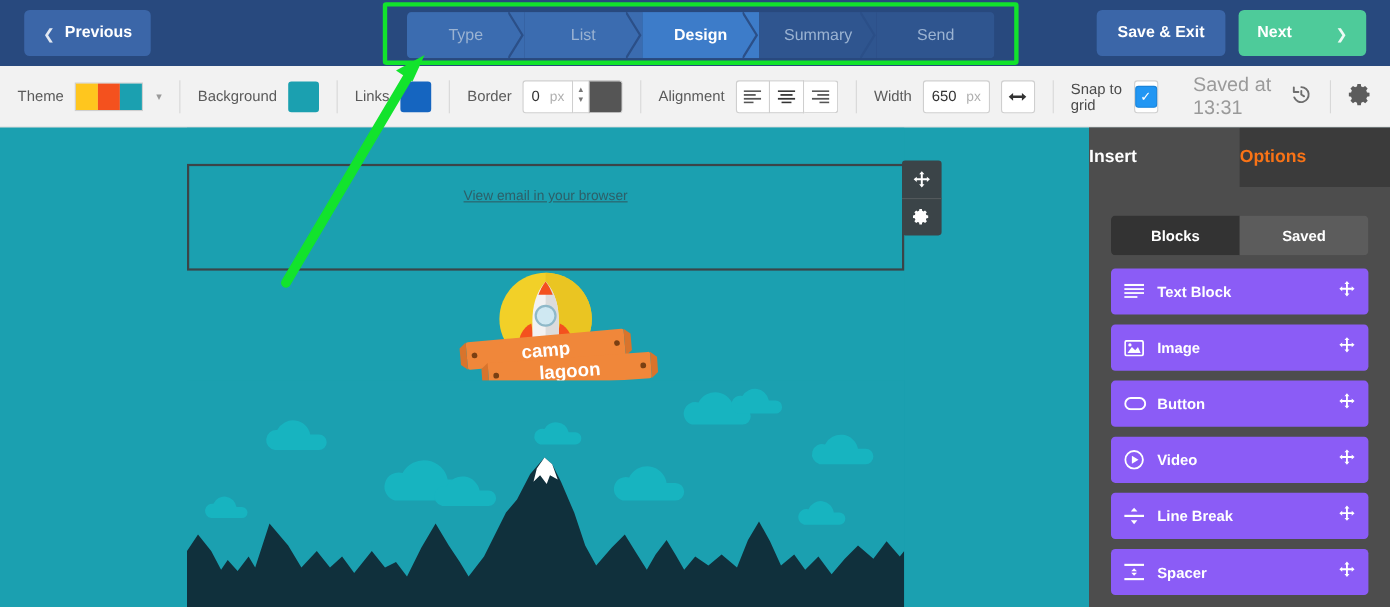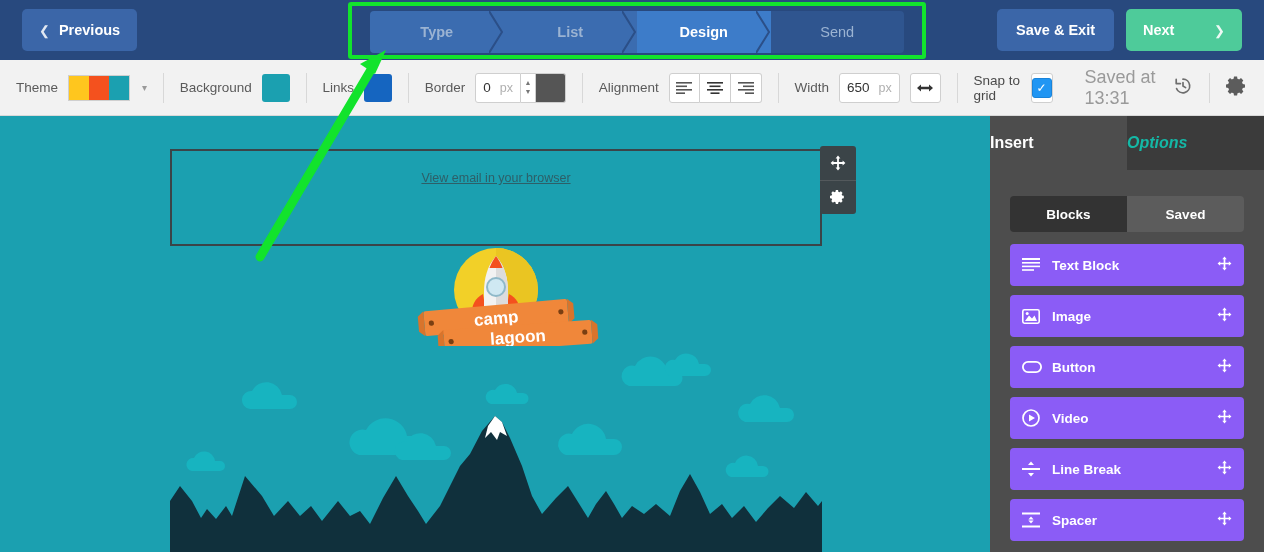--- a/index.html
+++ b/index.html
@@ -34,21 +34,21 @@
   }
   .steps {
     position: absolute; left: 22px; top: 9px; width: 534px; height: 42px;
     display: flex; border-radius: 4px; overflow: hidden;
   }
   .step {
     position: relative; flex: 1; height: 42px;
     display: flex; align-items: center; justify-content: center;
     font-size: 14.5px; color: #9bb3d2; background: #2f558f; cursor: pointer;
   }
-  .step.done { background: #3b6cb0; font-weight: bold; }
+  .step.done { background: #3b6cb0; }
   .step.active { background: #3d7cc9; color: #fff; font-weight: bold; }
   .step .sep {
     position: absolute; right: -1px; top: 0; width: 16px; height: 42px;
     z-index: 3; pointer-events: none;
   }
   .step .sep svg { display: block; }
 
   .topright { position: absolute; right: 22px; top: 9px; display: flex; gap: 12px; }
   .save-exit {
     height: 42px; background: #3b66a8; border-radius: 5px; color: #fff;
@@ -142,21 +142,21 @@
   .sidebar {
     position: absolute; left: 990px; top: 116px; width: 274px; height: 436px;
     background: #4d4d4d;
   }
   .side-tabs { display: flex; height: 54px; }
   .side-tab {
     flex: 1; display: flex; align-items: center; 
     font-size: 16px; font-weight: bold; cursor: pointer;
   }
   .side-tab.active { background: #4d4d4d; color: #fff; }
-  .side-tab.inactive { background: #3b3b3b; color: #14b8a6; font-style: italic; }
+  .side-tab.inactive { background: #3b3b3b; color: #f97316; }
 
   .seg {
     margin: 26px 20px 0 20px; display: flex; height: 36px;
     border-radius: 4px; overflow: hidden;
   }
   .seg div {
     flex: 1; display: flex; align-items: center; justify-content: center;
     font-size: 13.5px; font-weight: bold; cursor: pointer;
   }
   .seg .on { background: #333333; color: #fff; }
@@ -209,20 +209,28 @@
 
         <div class="step active">
           <span>Design</span>
           <span class="sep">
             <svg width="16" height="42" viewBox="0 0 16 42">
                 <path d="M0 0 L13 21 L0 42" fill="none" stroke="#2b4f88" stroke-width="2"></path>
               </svg>
           </span>
         </div>
 
+        <div class="step">
+          <span>Summary</span>
+          <span class="sep">
+            <svg width="16" height="42" viewBox="0 0 16 42">
+                <path d="M0 0 L13 21 L0 42" fill="none" stroke="#2b4f88" stroke-width="2"></path>
+              </svg>
+          </span>
+        </div>
 
         <div class="step">
           <span>Send</span>
         </div>
 
       </div>
       <div class="steps-highlight"></div>
     </div>
 
     <div class="topright">

